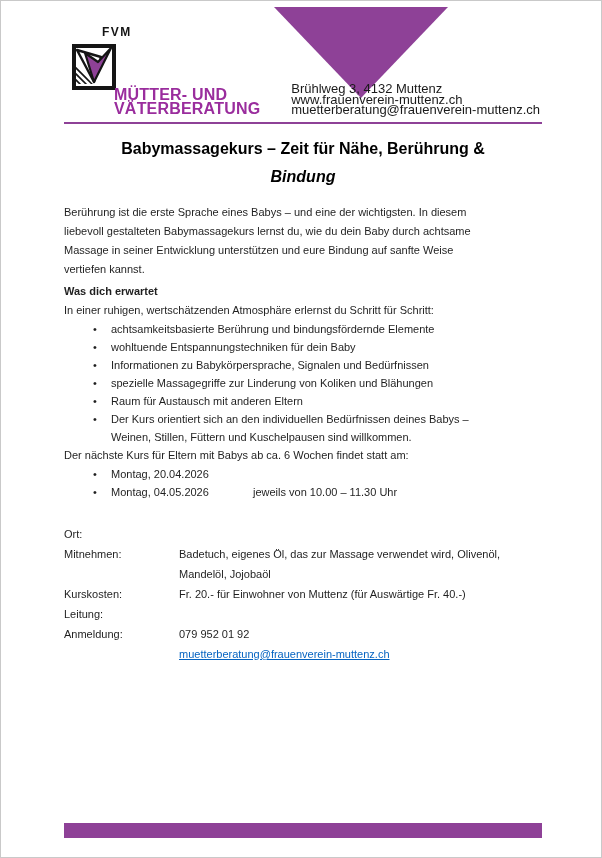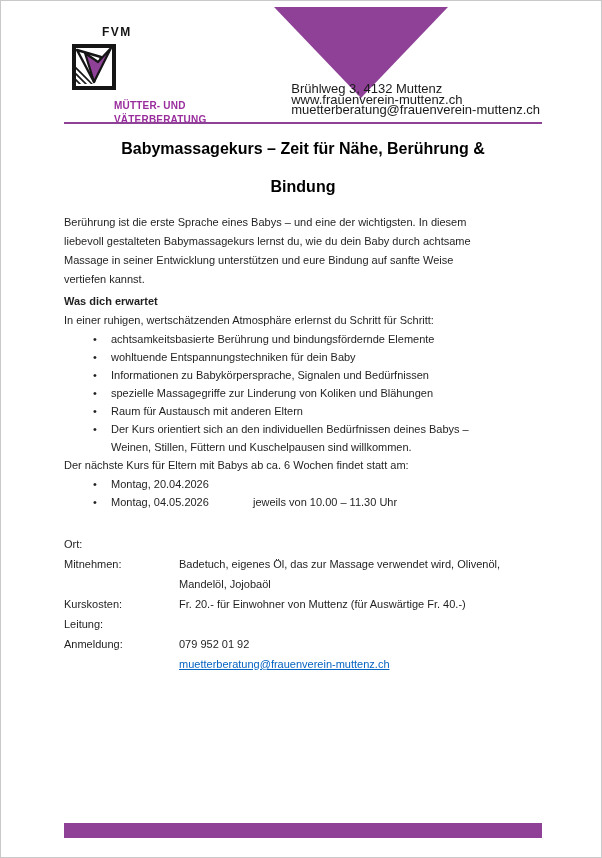--- a/index.html
+++ b/index.html
@@ -4,29 +4,29 @@
 <style>
   html,body { margin:0; padding:0; background:#ffffff; }
   .page {
     position:relative; width:602px; height:858px; background:#fff;
     border:1px solid #c9c9c9; box-sizing:border-box; overflow:hidden;
     font-family:"Liberation Sans", sans-serif; color:var(--text,#1f1f1f);
   }
   
   .fvm-wordmark { position:absolute; left:101px; top:24px; font-size:12px; font-weight:bold; letter-spacing:1.5px; color:#141414; }
   .logo { position:absolute; left:70px; top:42px; width:46px; height:48px; }
-  .orgname { position:absolute; left:113px; top:98px; font-weight:bold; font-size:10px; line-height:14px; letter-spacing:0.2px; color:var(--org_text,#9a2d9d); }
+  .orgname { position:absolute; left:113px; top:87px; font-weight:bold; font-size:16px; line-height:14px; letter-spacing:0.2px; color:var(--org_text,#9a2d9d); }
   .triangle { position:absolute; left:273px; top:6px; width:174px; height:91px; background:var(--accent,#8e4197);
     clip-path:polygon(0 0,100% 0,50% 100%); }
   .contact { position:absolute; right:61px; top:83px; font-size:13px; line-height:10.5px; color:#1a1a1a; }
   .rule { position:absolute; left:63px; top:121px; width:478px; height:2px; background:var(--accent,#8e4197); }
   
   .content { position:absolute; left:63px; top:138px; width:478px; font-size:11px; line-height:19px; }
   .title { text-align:center; font-weight:bold; font-size:16px; line-height:19px; color:#000; }
-  .title-2 { margin-top:19px; }
+  .title-2 { margin-top:9px;font-style:italic; }
   .intro { margin-top:17px; }
   .line { white-space:nowrap; }
   .sec-heading { font-weight:bold; margin-top:3px; white-space:nowrap; }
   .bullet-row { position:relative; padding-left:47px; line-height:18px; white-space:nowrap; }
   .bullet-row .dot { position:absolute; left:29px; }
   .cont-row { padding-left:47px; line-height:18px; white-space:nowrap; }
   .schedule-lead { white-space:nowrap; }
   .date-col { display:inline-block; width:142px; }
   .details { margin-top:23px; }
   .detail-row { display:flex; line-height:20px; white-space:nowrap; }

